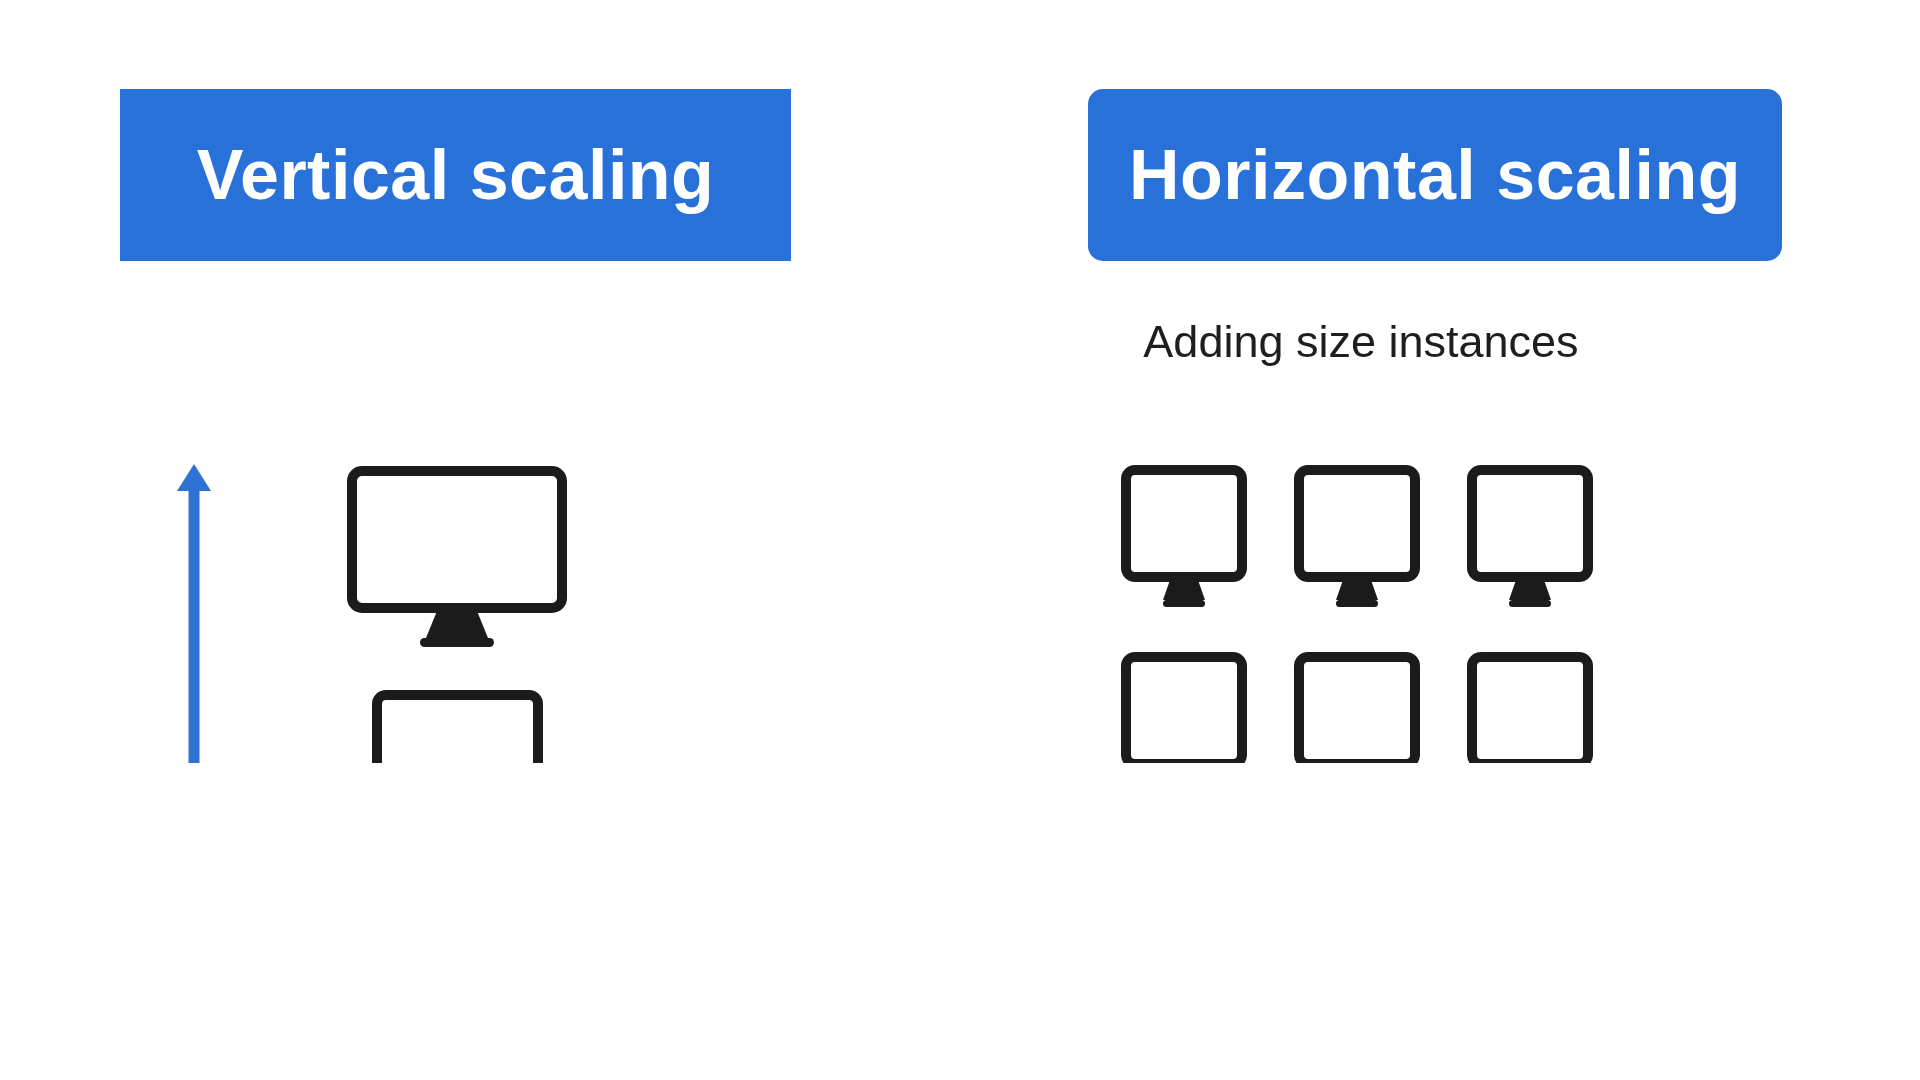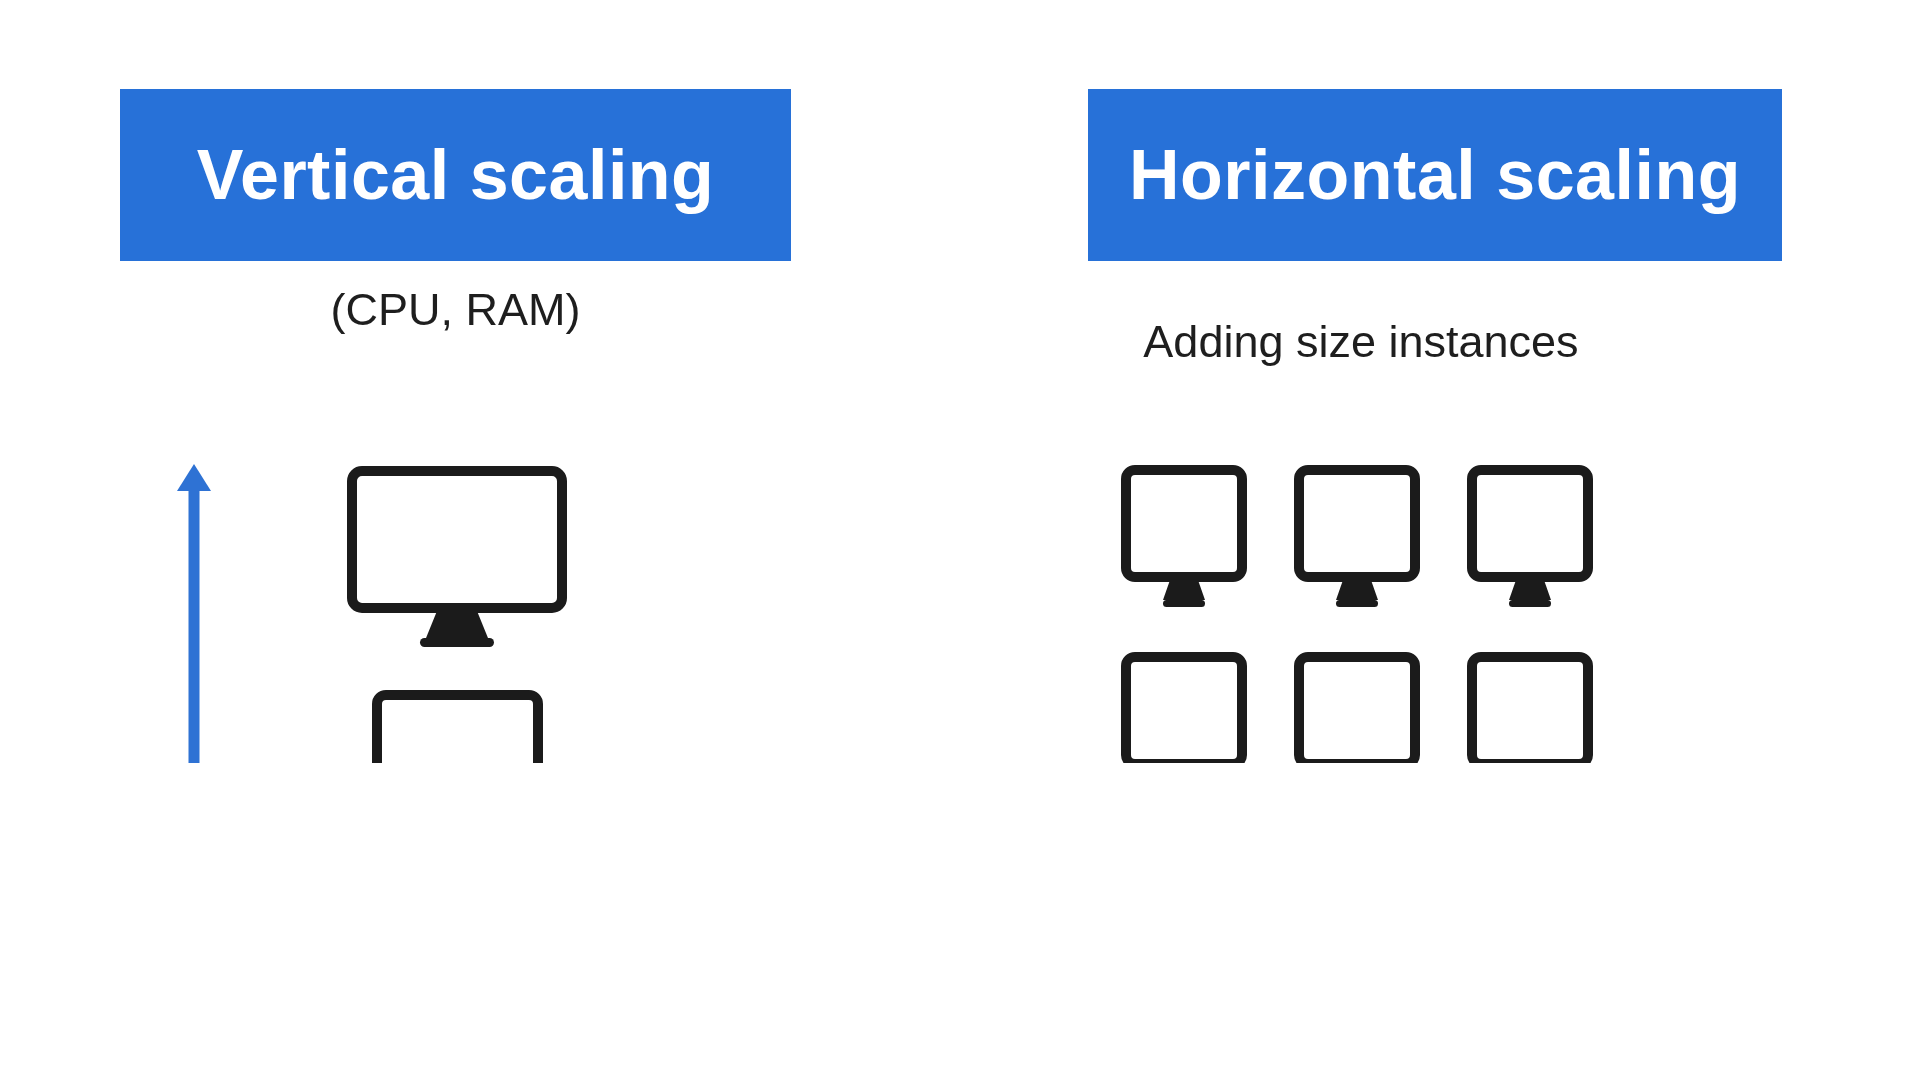--- a/index.html
+++ b/index.html
@@ -26,21 +26,21 @@
     justify-content: center;
   }
   .header-box .title {
     color: var(--header-text, #ffffff);
     font-size: 70px;
     font-weight: bold;
     letter-spacing: 0.5px;
     white-space: nowrap;
   }
   #left-header  { left: 120px;  top: 89px; width: 671px; height: 172px; }
-  #right-header { left: 1088px; top: 89px; width: 694px; height: 172px; }
+  #right-header { left: 1088px; top: 89px; width: 694px; height: 172px; border-radius: 15px; }
 
   
   .subtitle {
     color: var(--body-text, #1e1e1e);
     font-size: 45px;
     line-height: 1.35;
     text-align: center;
     white-space: nowrap;
   }
   #left-subtitle  { left: 120px;  top: 280px; width: 671px; }
@@ -70,21 +70,20 @@
 
 <div class="canvas" style="--background: #ffffff; --header-bg: #2771d8; --header-text: #ffffff; --body-text: #1e1e1e; --icon: #1b1b1b; --arrow: #2e72d4;">
 
   <div>
 
     <div class="abs header-box" id="left-header">
       <span class="title">Vertical scaling</span>
     </div>
 
     <div class="abs subtitle" id="left-subtitle">
-      <div>(CPU, RAM)</div>
     </div>
 
     <svg class="abs arrow" id="up-arrow" width="44" height="532" viewBox="0 0 44 532">
       <polygon points="22,2 39,29 5,29" fill="currentColor"></polygon>
       <rect x="16.5" y="27" width="11" height="502" fill="currentColor"></rect>
     </svg>
 
     <div>
       <svg class="abs monitor" id="monitor-large" width="220" height="181" viewBox="0 0 220 181">
         <rect x="5" y="5" width="210" height="137" rx="10" fill="#ffffff" stroke="currentColor" stroke-width="10"></rect>

